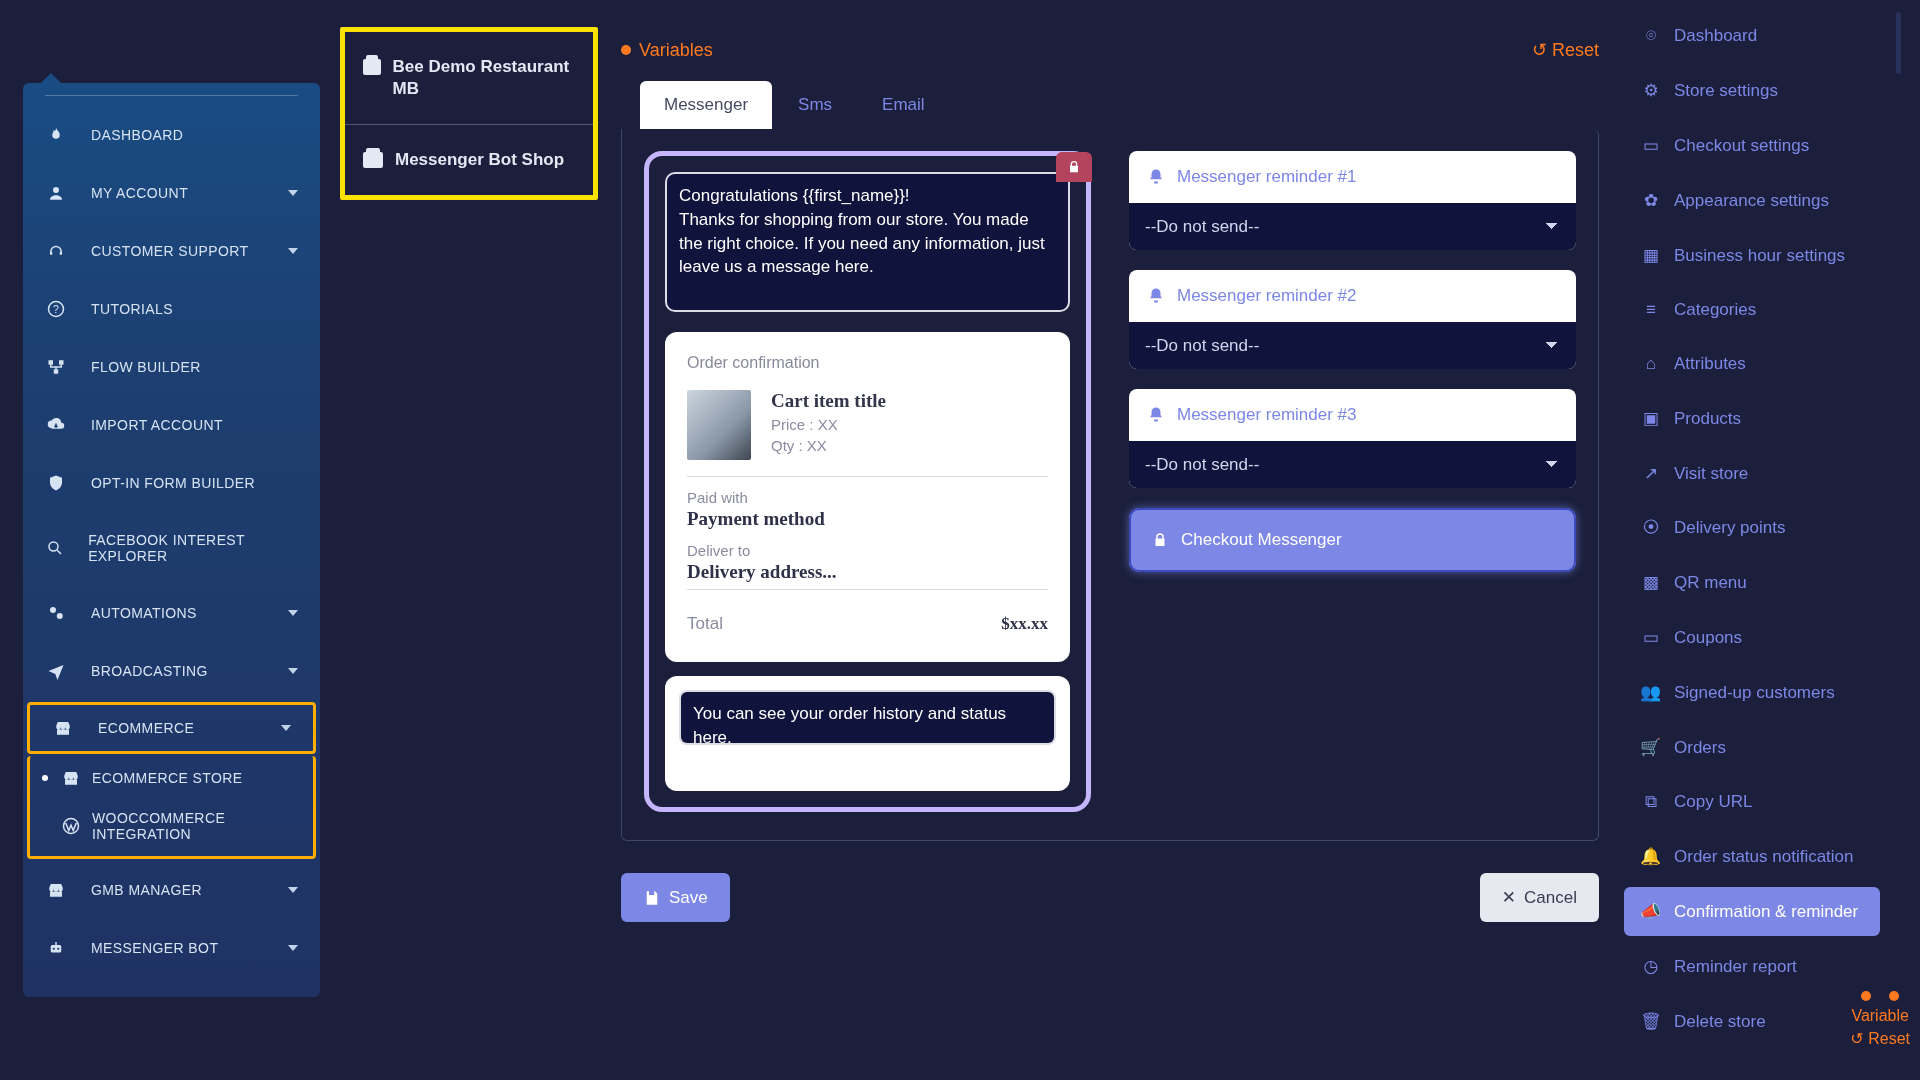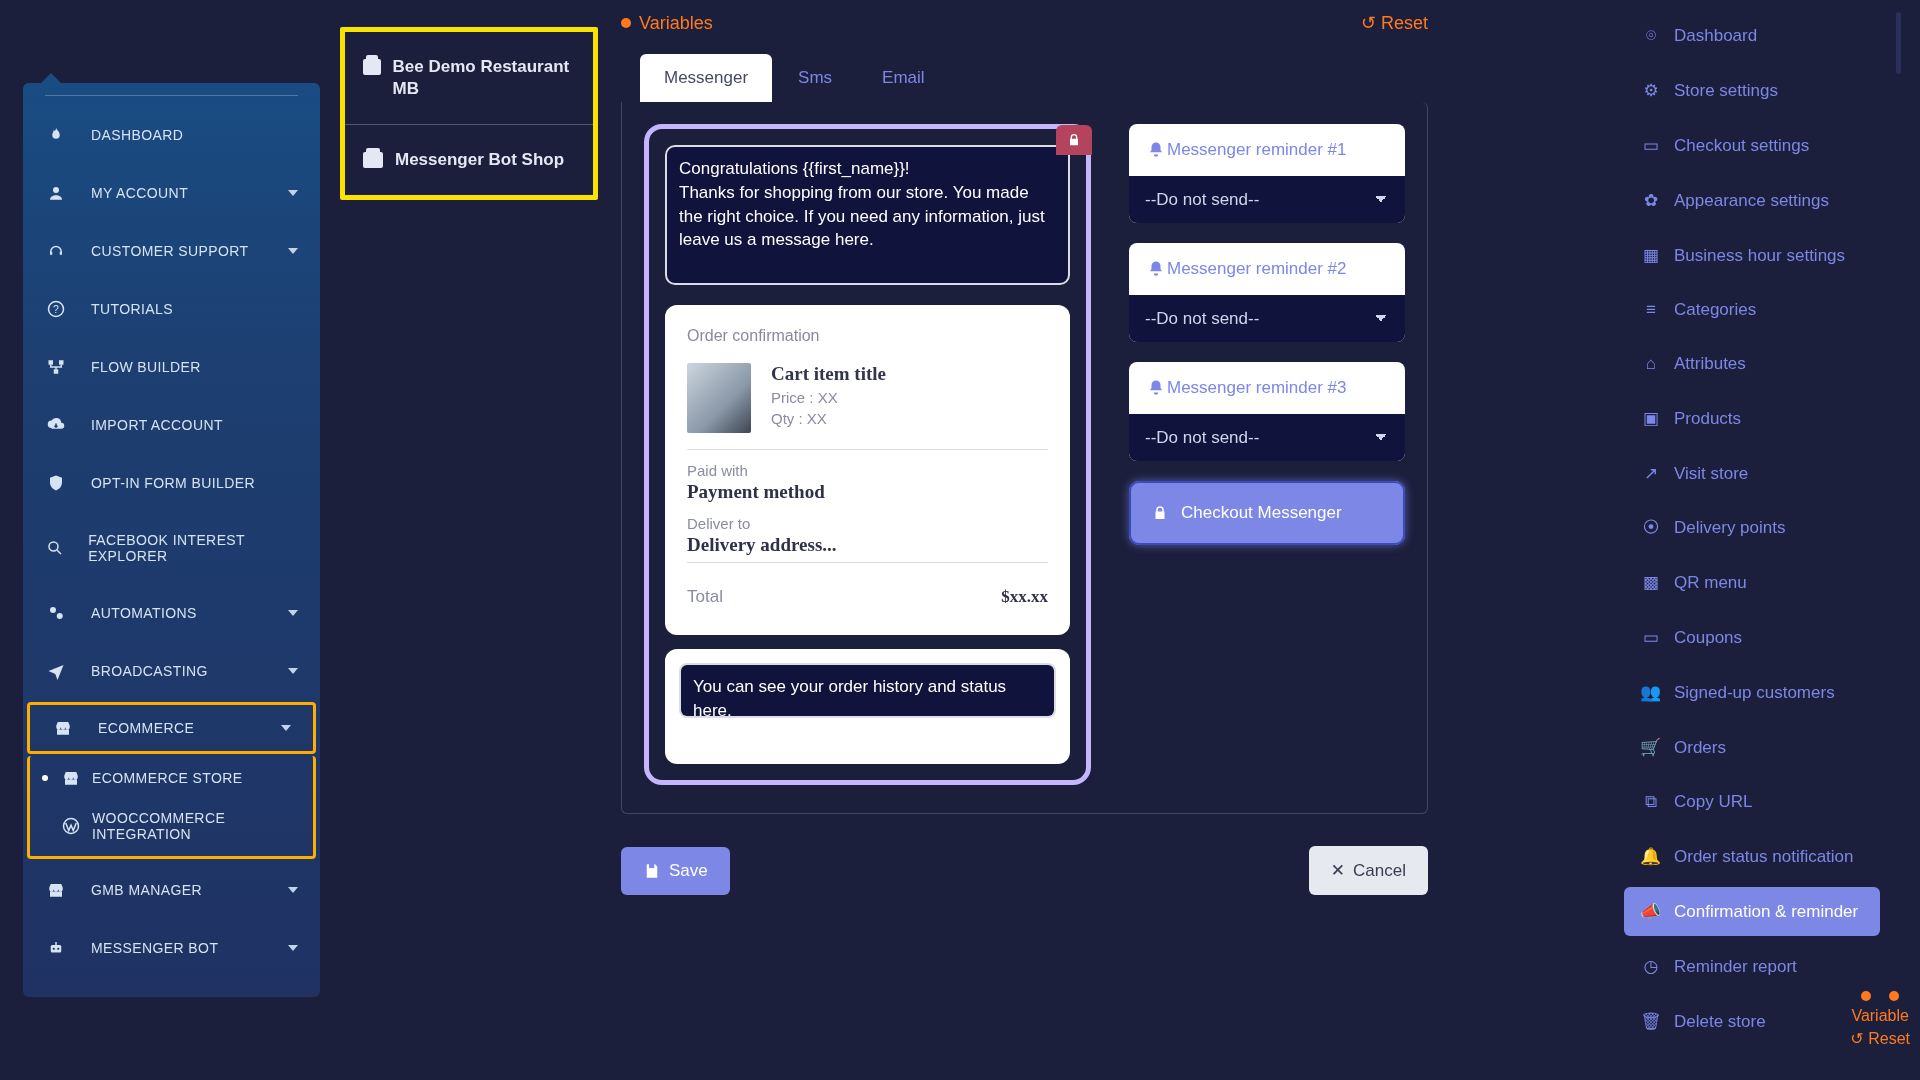--- a/index.html
+++ b/index.html
@@ -56,21 +56,21 @@
   border-bottom: 1px solid rgba(255,255,255,.25);
   color: #e4e8f5; font-weight: 700; font-size: 17px; line-height: 1.3;
   cursor: pointer;
 }
 .store-item:last-child { border-bottom: none; }
 .store-item .sicon { width: 20px; height: 16px; background: #e4e8f5; border-radius: 2px; position: relative; top: 3px; }
 .store-item .sicon::before { content:""; position:absolute; left:3px; right:3px; top:-4px; height:4px; background:#e4e8f5; border-radius:2px 2px 0 0;}
 
 
 .content {
-  position: absolute; left: 621px; top: 12px; width: 807px;
+  position: absolute; left: 621px; top: 39px; width: 978px;
   color: #c9d1e8;
 }
 .top-row { display: flex; justify-content: space-between; align-items: center; margin-bottom: 20px; }
 .variables-link { color: #ff7a1f; font-size: 18px; font-weight: 500; display:flex; gap:8px; align-items:center; cursor:pointer;}
 .variables-link .dot { width:10px; height:10px; background:#ff7a1f; border-radius:50%;}
 .reset-link { color: #ff7a1f; font-size: 18px; cursor:pointer;}
 
 .tabs { display: flex; gap: 2px; margin-left: 19px; }
 .tab {
   padding: 14px 24px; border-radius: 6px 6px 0 0;
@@ -124,39 +124,39 @@
 .oc-value { color: #2f3148; font-weight: 700; font-size: 19px; font-family: Georgia, serif; margin-top: 2px;}
 .oc-total-row { display:flex; justify-content:space-between; padding: 12px 0 18px; font-size: 17px; }
 .oc-total-row .total-label{ color:#8a8ca0; }
 .oc-total-row .total-val{ color:#2f3148; font-weight:700; font-family: Georgia, serif;}
 
 .footer-bubble { background:#fff; border-radius: 12px; padding: 14px; }
 
 .reminder-card {
   background: #fff; border-radius: 8px; padding: 16px 18px 0 18px;
 }
-.rem-label { color: #7c87e6; font-size: 17px; display:flex; gap:2px; align-items:center; margin-bottom: 16px;}
+.rem-label { color: #7c87e6; font-size: 17px; display:flex; gap:12px; align-items:center; margin-bottom: 16px;}
 .rem-select {
   width: calc(100% + 36px); margin-left:-18px;
   background: #10133b; color: #cfd6ed;
   border: none; padding: 14px 16px; font-size: 17px;
   border-radius: 0 0 8px 8px; appearance:none;
   background-image: linear-gradient(45deg, transparent 50%, #cfd6ed 50%), linear-gradient(135deg, #cfd6ed 50%, transparent 50%);
   background-position: calc(100% - 24px) 20px, calc(100% - 18px) 20px;
   background-size: 6px 6px, 6px 6px; background-repeat: no-repeat;
   cursor:pointer;
 }
 .checkout-msgr {
   background: #7c87e6; color: #fff; border-radius: 10px; padding: 22px;
   display:flex; gap:12px; align-items:center; font-size: 17px;
   box-shadow: 0 0 0 2px #3b4bbf inset, 0 0 10px rgba(124,135,230,.6);
   cursor: pointer;
 }
 
-.actions-row { display:flex; justify-content: space-between; margin-top: 32px; align-items: center; }
+.actions-row { display:flex; justify-content: space-between; margin-top: 32px; }
 .btn {
   padding: 14px 22px; border-radius: 6px; border: none; font-size: 17px; cursor: pointer;
   display: inline-flex; gap: 8px; align-items: center;
 }
 .btn-save { background: #7c87e6; color: #fff; }
 .btn-cancel { background: #e7e9f0; color: #3a3c52; }
 
 
 .rightbar {
   position: absolute; left: 1624px; top: 12px; width: 256px;

